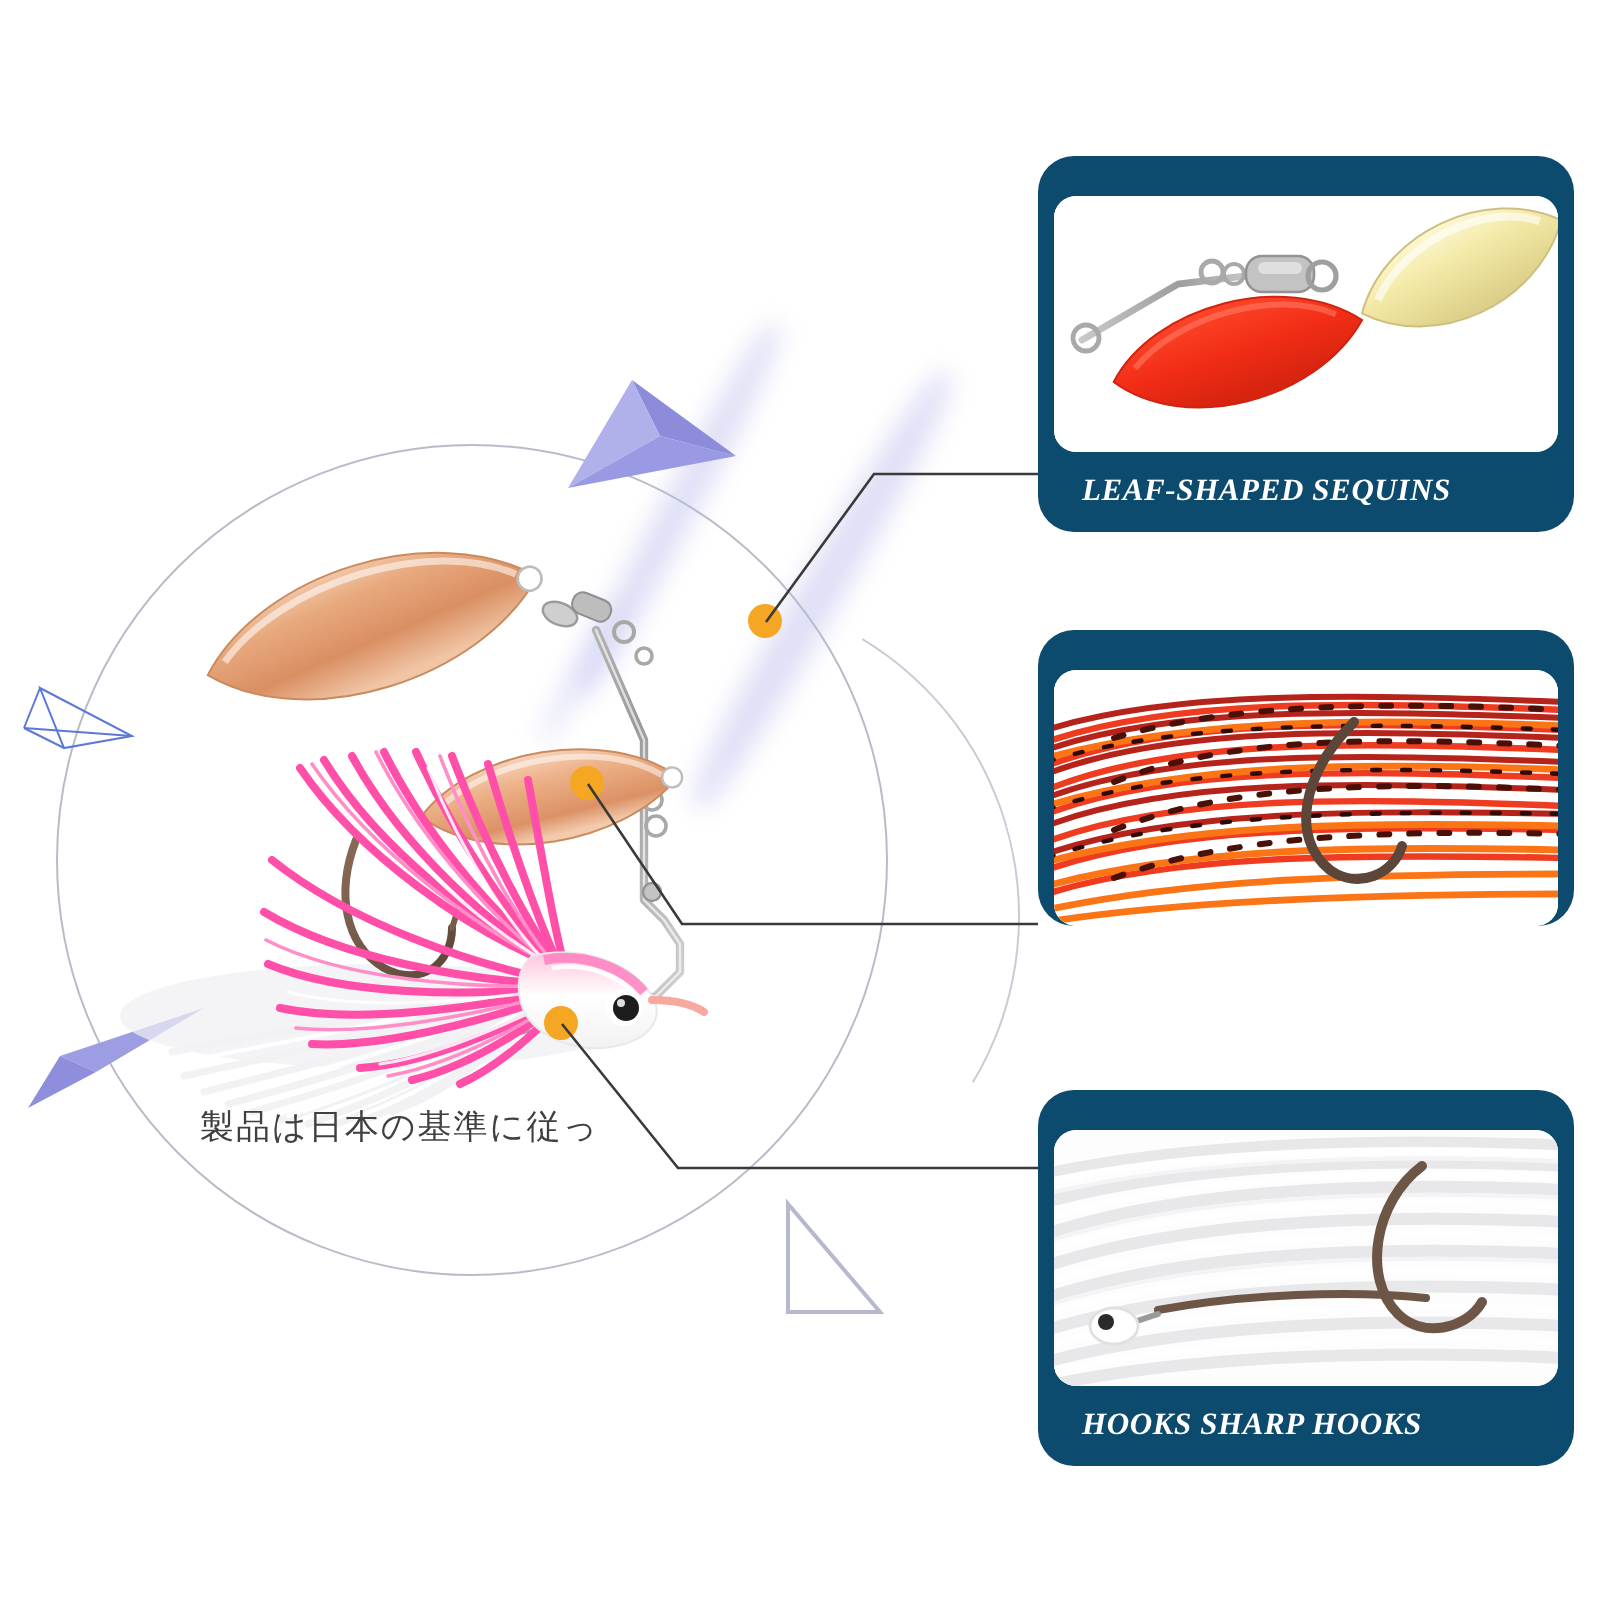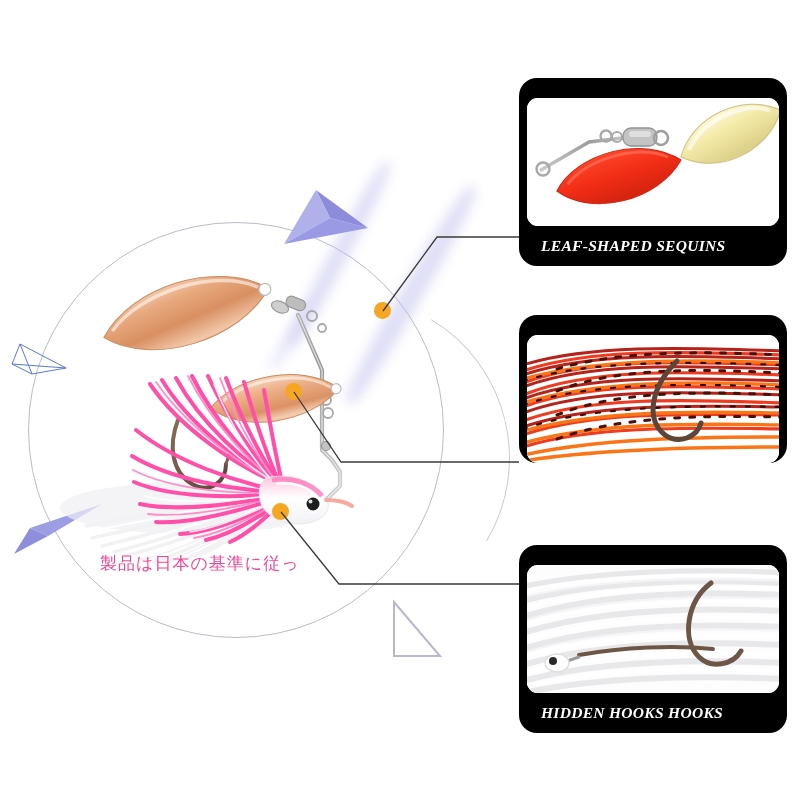--- a/index.html
+++ b/index.html
@@ -42,36 +42,36 @@
   .tri-outline{position:absolute;left:388px;top:598px;width:56px;height:62px;}
   .wire-pyramid{position:absolute;left:10px;top:340px;width:58px;height:40px;}
   .purple-dart{position:absolute;left:8px;top:500px;width:96px;height:60px;}
 
   
   .lure{position:absolute;left:40px;top:250px;width:420px;height:320px;}
 
   .jp-text{
     position:absolute;left:100px;top:552px;
     font-family:"DejaVu Sans", sans-serif;
-    font-size:17px;color:#ec4899;letter-spacing:1px;white-space:nowrap;
+    font-size:17px;color:#404040;letter-spacing:1px;white-space:nowrap;
   }
 
   
   .hotspot{position:absolute;width:17px;height:17px;border-radius:50%;background:#f5a623;}
   .hotspot.h1{left:374px;top:302px;}
   .hotspot.h2{left:285px;top:383px;}
   .hotspot.h3{left:272px;top:503px;}
 
   
   .connector{position:absolute;left:0;top:0;width:800px;height:800px;pointer-events:none;}
 
   
   .card{
     position:absolute;left:519px;width:268px;
-    background:#000000;
+    background:#0c4a6e;
     border-radius:18px;
     box-sizing:border-box;
     padding:20px 8px 0 8px;
     overflow:hidden;
   }
   .card .photo{
     width:252px;height:128px;background:#fff;border-radius:11px;overflow:hidden;position:relative;
   }
   .card .caption{
     height:40px;line-height:40px;
@@ -412,16 +412,16 @@
           </g>
         </g>
 
         <path d="M184 18 C160 36 154 74 172 92 C184 104 206 100 214 86" fill="none" stroke="#6e5647" stroke-width="5" stroke-linecap="round"></path>
         <path d="M52 90 C96 82 148 80 186 84" fill="none" stroke="#6e5647" stroke-width="4" stroke-linecap="round"></path>
         <path d="M52 92 L40 96" stroke="#9a9a9a" stroke-width="3" stroke-linecap="round"></path>
         <ellipse cx="30" cy="98" rx="12" ry="9" fill="#ffffff" stroke="#e0e0e2" stroke-width="1.4"></ellipse>
         <circle cx="26" cy="96" r="4" fill="#2a2a2a"></circle>
       </svg>
     </div>
-    <div class="caption">HIDDEN HOOKS HOOKS</div>
+    <div class="caption">HOOKS SHARP HOOKS</div>
   </div>
 
 </div>
 
 </body></html>

